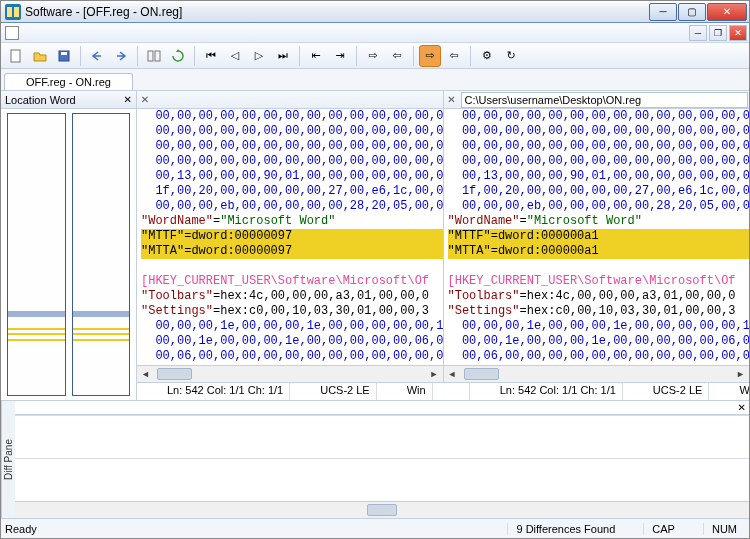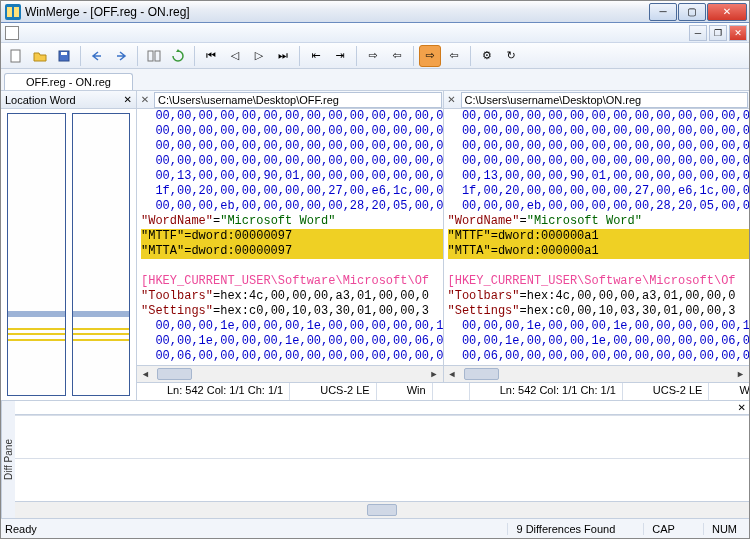--- a/index.html
+++ b/index.html
@@ -66,21 +66,21 @@
 .appstatus { height:20px; border-top:1px solid #c4cfdf; background:#f2f5fa; display:flex; align-items:center; font-size:11px; padding:0 4px;gap:20px; }
 .appstatus .cell { padding:0 8px; border-left:1px solid #d5dde9; }
 .appstatus .spacer{ flex:1; }
 svg { display:block; }
 </style>
 </head>
 <body>
 
 <div class="titlebar">
   <div class="icon"></div>
-  <div class="title">WinMerge - [OFF.reg - ON.reg]</div>
+  <div class="title">Software - [OFF.reg - ON.reg]</div>
   <div class="winbtns">
     <div class="winbtn min">─</div>
     <div class="winbtn max">▢</div>
     <div class="winbtn close">✕</div>
   </div>
 </div>
 
 <div class="menubar">
   <div class="mdi-icon"></div>
   <div class="mdibtns">
@@ -174,21 +174,20 @@
         <div class="locmark diff" style="top:80%;"></div>
       </div>
     </div>
   </div>
 
   <div class="panes">
     <div class="splitH">
       <div class="editor">
         <div class="pathbar">
           <span class="pathx">✕</span>
-          <div class="pathbox">C:\Users\username\Desktop\OFF.reg</div>
         </div>
         <div class="code"><div class="codeinner" id="leftcode"><span class="blue">  00,00,00,00,00,00,00,00,00,00,00,00,00,00,00</span>
 <span class="blue">  00,00,00,00,00,00,00,00,00,00,00,00,00,00,00</span>
 <span class="blue">  00,00,00,00,00,00,00,00,00,00,00,00,00,00,00</span>
 <span class="blue">  00,00,00,00,00,00,00,00,00,00,00,00,00,00,00</span>
 <span class="blue">  00,13,00,00,00,90,01,00,00,00,00,00,00,00,00</span>
 <span class="blue">  1f,00,20,00,00,00,00,00,27,00,e6,1c,00,00,ff</span>
 <span class="blue">  00,00,00,eb,00,00,00,00,00,28,20,05,00,00,00</span>
 <span class="red">"WordName"</span>=<span class="str">"Microsoft Word"</span>
 <span class="diffline">"MTTF"=dword:00000097                           </span><span class="diffline">"MTTA"=dword:00000097                           </span>

